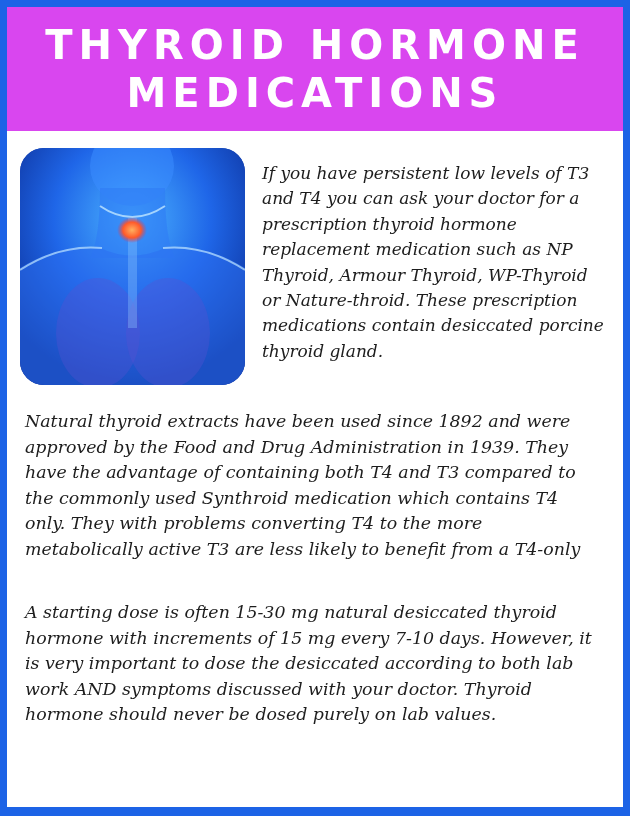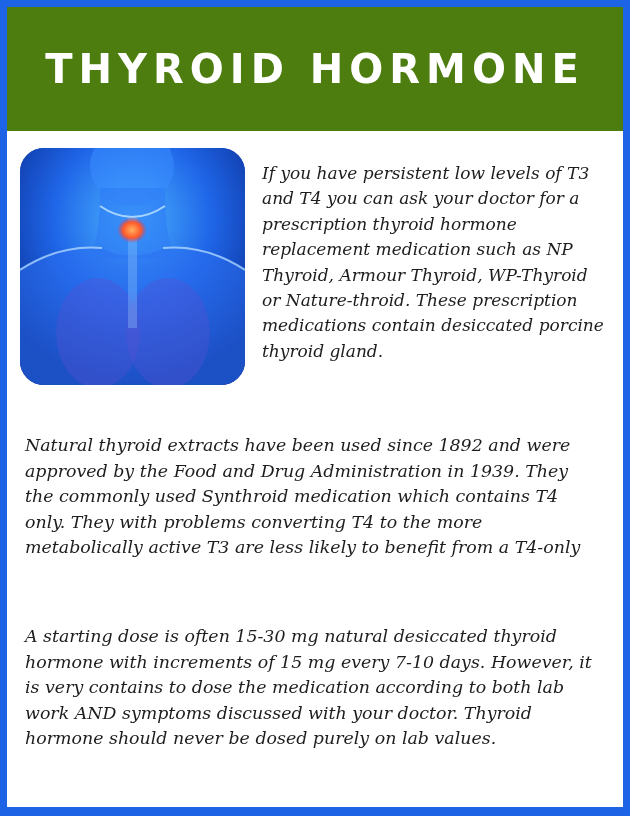--- a/index.html
+++ b/index.html
@@ -5,21 +5,21 @@
     * { box-sizing: border-box; margin: 0; padding: 0; }
     html, body { width: 630px; height: 816px; background: #1c63e6; overflow: hidden; }
     body { font-family: "DejaVu Serif", serif; }
     .frame {
       position: absolute; left: 0; top: 0; width: 630px; height: 816px;
       border: 7px solid #1c63e6; border-bottom-width: 9px;
       background: #ffffff;
     }
     .header {
       position: absolute; left: 0; top: 0; width: 616px; height: 124px;
-      background: #4d7c0f;
+      background: #d946ef;
       display: flex; flex-direction: column; align-items: center; justify-content: center;
     }
     .header .line {
       color: #ffffff;
       font-family: "DejaVu Sans", sans-serif;
       font-weight: bold;
       font-size: 40px;
       letter-spacing: 6px;
       line-height: 48px;
       text-align: center;
@@ -30,32 +30,33 @@
       border-radius: 24px; overflow: hidden;
       background: radial-gradient(ellipse 60% 40% at 50% 20%, #3aa0ff 0%, #1a5fe6 45%, #0b2f9e 100%);
     }
     .thumb svg { width: 100%; height: 100%; display: block; }
     .intro {
       position: absolute; left: 255px; top: 154px; width: 360px;
       font-style: italic; font-size: 17px; line-height: 25.4px; color: #1d1d1d;
     }
     .para {
       position: absolute; left: 18px; width: 600px;
-      font-style: italic; font-size: 17.4px; line-height: 25.6px; color: #1d1d1d; margin-top: 24px;
+      font-style: italic; font-size: 17.4px; line-height: 25.6px; color: #1d1d1d;
     }
     .para1 { top: 402px; }
     .para2 { top: 593px; }
     .para .ln, .intro .ln { display: block; white-space: nowrap; }
   </style>
 </head>
 <body>
 
 <div class="frame">
   <div class="header">
     <div class="line">THYROID HORMONE</div>
+    <div class="line">MEDICATIONS</div>
   </div>
 
   <div class="thumb">
     <svg viewBox="0 0 225 237" preserveAspectRatio="none">
       <defs>
         <radialGradient id="glow" cx="50%" cy="30%" r="70%">
           <stop offset="0%" stop-color="#4cb4ff"></stop>
           <stop offset="50%" stop-color="#1f66e8"></stop>
           <stop offset="100%" stop-color="#0a2a90"></stop>
         </radialGradient>
@@ -92,25 +93,26 @@
     <span class="ln">replacement medication such as NP</span>
     <span class="ln">Thyroid, Armour Thyroid, WP-Thyroid</span>
     <span class="ln">or Nature-throid.  These prescription</span>
     <span class="ln">medications contain desiccated porcine</span>
     <span class="ln">thyroid gland.</span>
   </div>
 
   <div class="para para1">
     <span class="ln">Natural thyroid extracts have been used since 1892 and were</span>
     <span class="ln">approved by the Food and Drug Administration in 1939.  They</span>
+    <span class="ln">have the advantage of containing both T4 and T3 compared to</span>
     <span class="ln">the commonly used Synthroid medication which contains T4</span>
     <span class="ln">only.  They with problems converting T4 to the more</span>
     <span class="ln">metabolically active T3 are less likely to benefit from a T4-only</span>
   </div>
 
   <div class="para para2">
     <span class="ln">A starting dose is often 15-30 mg natural desiccated thyroid</span>
     <span class="ln">hormone with increments of 15 mg every 7-10 days.  However, it</span>
-    <span class="ln">is very contains to dose the medication according to both lab</span>
+    <span class="ln">is very important to dose the desiccated according to both lab</span>
     <span class="ln">work AND symptoms discussed with your doctor.  Thyroid</span>
     <span class="ln">hormone should never be dosed purely on lab values.</span>
   </div>
 </div>
 
 </body></html>

